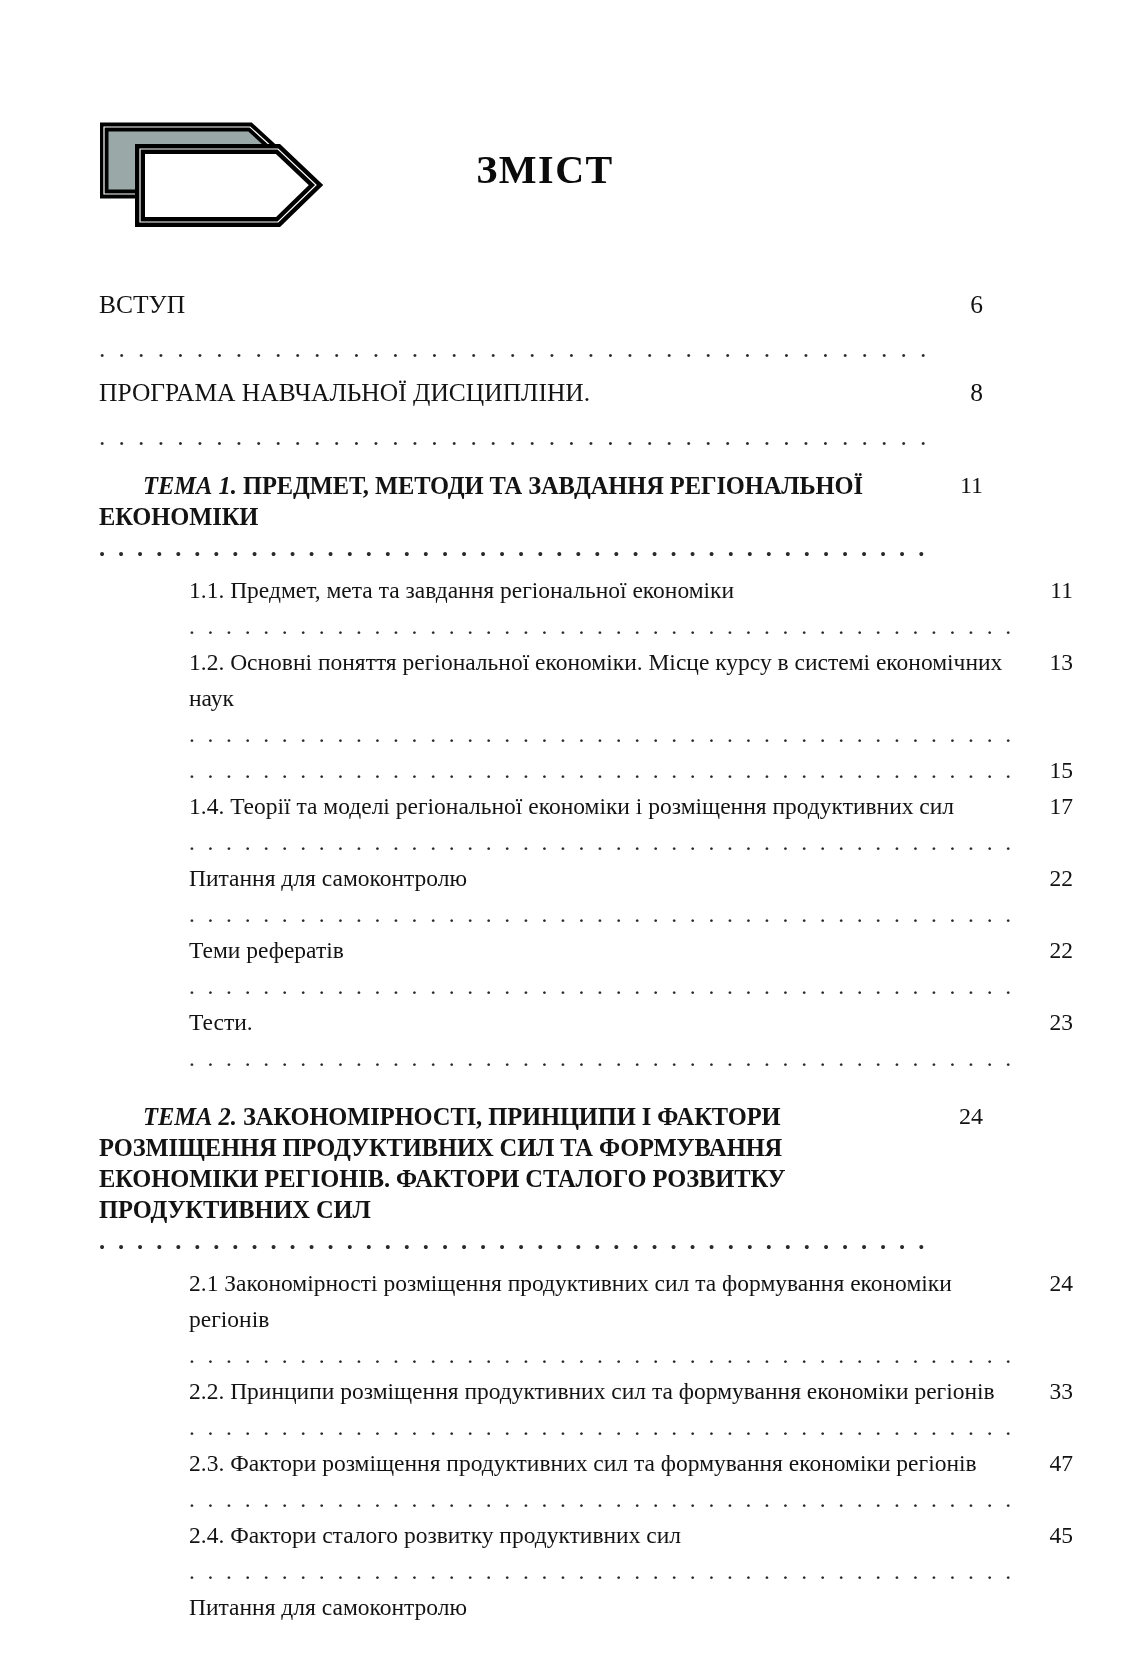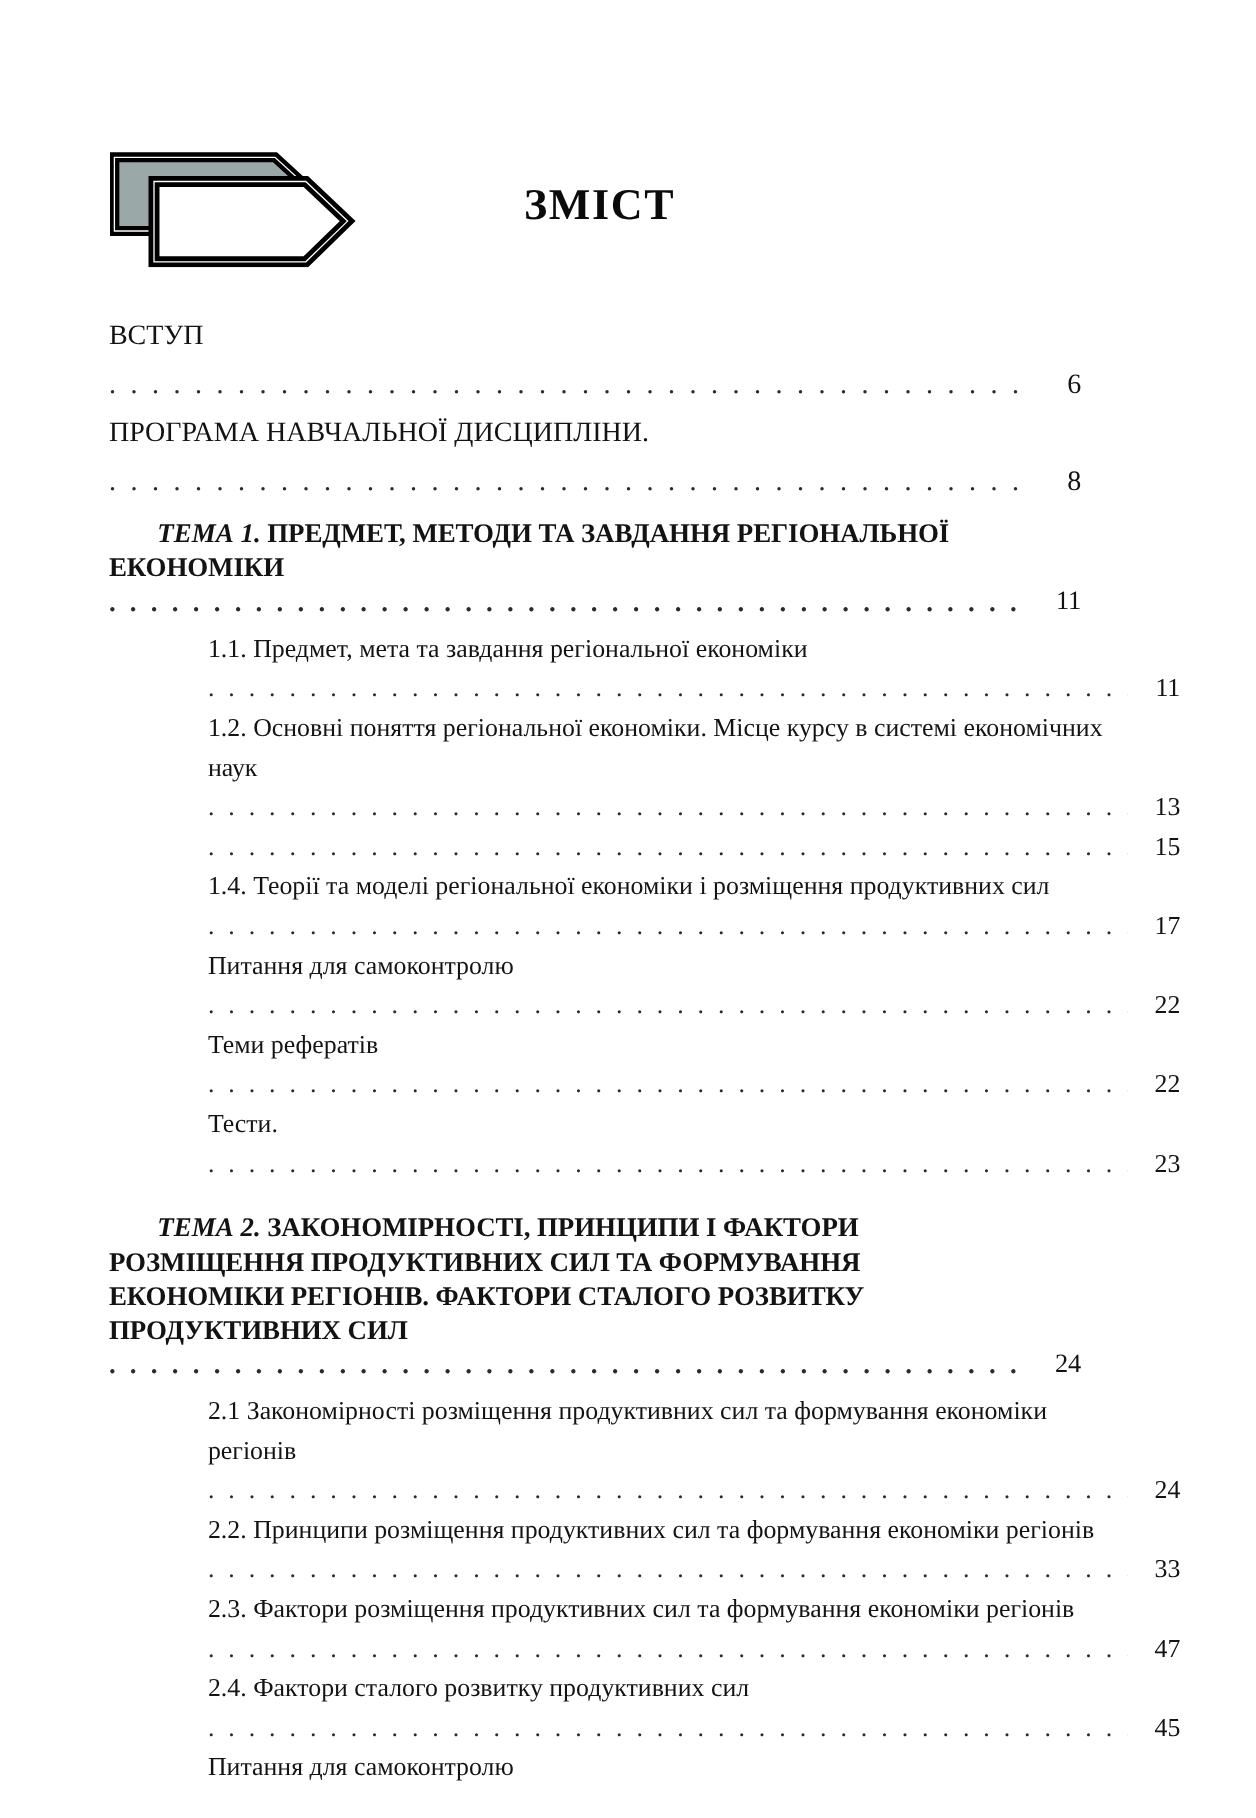--- a/index.html
+++ b/index.html
@@ -20,21 +20,21 @@
   .page {
     position: absolute;
     inset: 0;
     background: #ffffff;
   }
 
   
   .header {
     position: absolute;
     left: 0;
-    top: 128px;
+    top: 112px;
     width: 972px;
     height: 120px;
   }
 
   .banner-ornament {
     position: absolute;
     left: 100px;
     top: 10px;
     width: 230px;
     height: 105px;
@@ -57,21 +57,21 @@
   
   .toc {
     position: absolute;
     left: 99px;
     top: 283px;
     width: 884px;
   }
 
   .toc-entry {
     display: flex;
-    align-items: flex-end;
+    align-items: flex-start;
     width: 100%;
     color: #131313;
   }
 
   .entry-body {
     flex: 1 1 auto;
     min-width: 0;
     display: block;
   }
 

